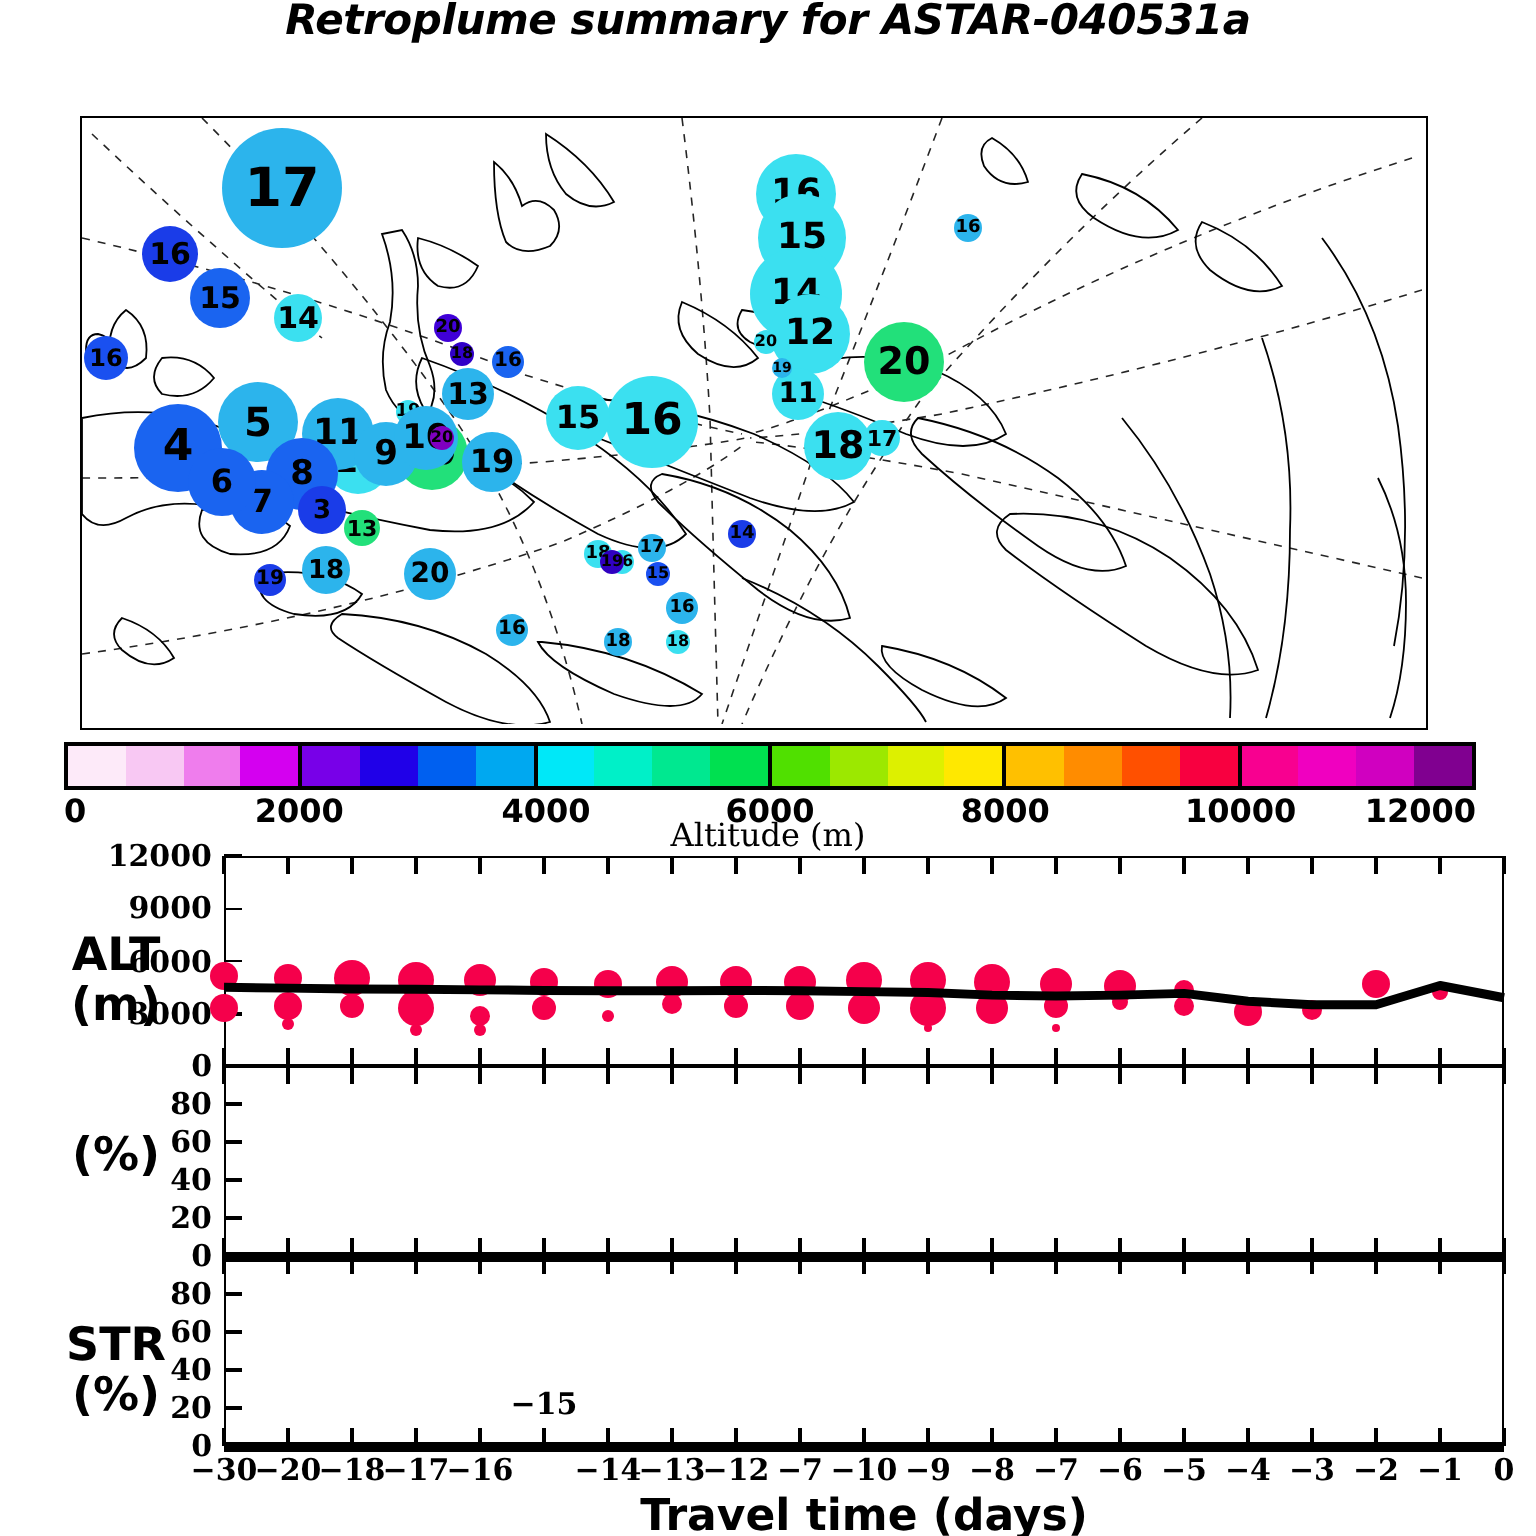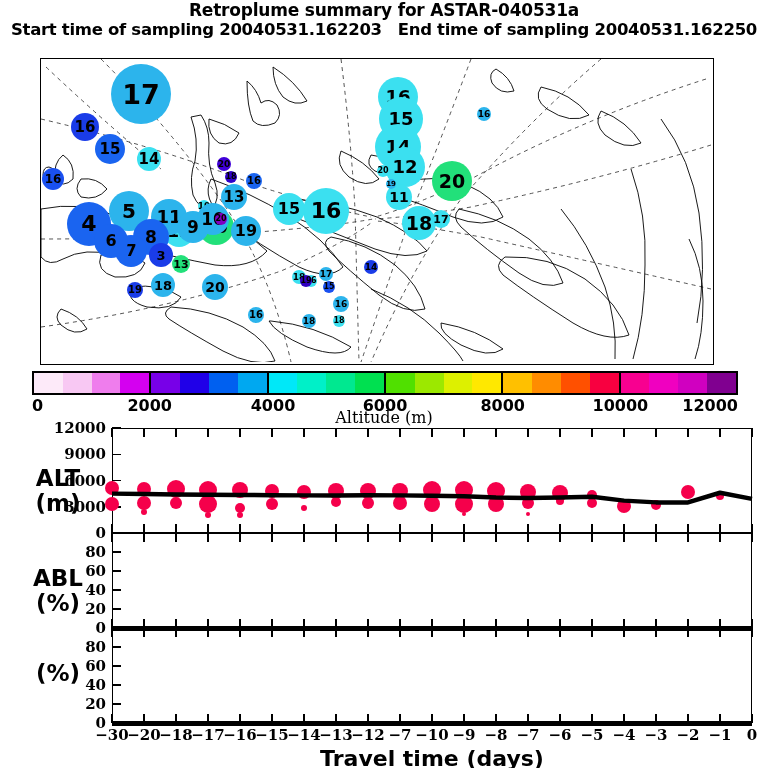--- a/index.html
+++ b/index.html
@@ -3,22 +3,22 @@
 <meta charset="utf-8">
 <style>
   html,body{margin:0;padding:0;background:#ffffff;}
   body{width:768px;height:768px;position:relative;overflow:hidden;
        font-family:"DejaVu Sans","Liberation Sans",sans-serif;color:#000;}
 
   .abs{position:absolute;}
 
   
   .title-wrap{position:absolute;left:0;top:0;width:768px;text-align:center;}
-  .t1{font-weight:bold;font-size:17px;letter-spacing:-0.2px;line-height:20px;
-      font-family:"DejaVu Sans","Liberation Sans",sans-serif;}
+  .t1{font-weight:bold;font-size:21px;letter-spacing:-0.2px;line-height:20px;
+      font-family:"DejaVu Sans","Liberation Sans",sans-serif;font-style:italic;}
   .t2{font-weight:bold;font-size:16.5px;letter-spacing:-0.3px;line-height:20px;}
   .t3{font-weight:bold;font-size:15.5px;letter-spacing:-0.2px;line-height:19px;}
   .t2 .gap{display:inline-block;width:16px;}
 
   
   #map-frame{left:40px;top:58px;width:672px;height:305px;
              border:1.4px solid #000;background:#fff;overflow:hidden;}
   #map-svg{position:absolute;left:0;top:0;}
   .blob{position:absolute;border-radius:50%;}
   .blob-label{position:absolute;color:#000;font-weight:bold;
@@ -61,23 +61,20 @@
                font-family:"DejaVu Sans","Liberation Sans",sans-serif;}
 
   .dot{position:absolute;border-radius:50%;background:#f5004b;}
   svg.trace{position:absolute;left:0;top:0;overflow:visible;}
 </style>
 </head>
 <body>
 
 <div class="title-wrap">
   <div class="t1">Retroplume summary for ASTAR-040531a</div>
-  <div class="t2">
-    <span>Start time of sampling 20040531.162203</span><span class="gap"></span><span>End time of sampling 20040531.162250</span>
-  </div>
 </div>
 
 <div class="abs" id="map-frame">
   <svg id="map-svg" width="670" height="303" viewBox="0 0 670 303">
     <g stroke="#000" stroke-width="0.8" fill="none" stroke-dasharray="4,4" opacity="0.85">
       <path d="M60 0 Q130 70 186 150 Q230 215 250 303"></path>
       <path d="M300 0 Q310 80 314 150 Q316 230 318 303"></path>
       <path d="M430 0 Q400 80 372 150 Q345 230 320 303"></path>
       <path d="M560 0 Q490 60 420 140 Q370 210 330 303"></path>
       <path d="M0 60 Q120 88 220 128 Q290 150 330 158"></path>
@@ -263,37 +260,37 @@
   </div>
 <div class="abs" id="cb-axis-title">Altitude (m)</div>
 
 <div class="rowlabel" style="top:466px">
   <div>ALT</div>
   <div>(m)</div>
 </div>
 <div class="panel" id="alt-panel"></div>
 
 <div class="rowlabel" style="top:566px">
-  <div>ABL</div>
   <div>(%)</div>
 </div>
 <div class="panel" id="abl-panel"></div>
 
 <div class="rowlabel" style="top:661px">
+  <div>STR</div>
   <div>(%)</div>
 </div>
 <div class="panel" id="str-panel"></div>
 
 <div id="xaxis-ticklabels">
     <div class="xtick-label" style="left: 112px; top: 726px;">−30</div>
     <div class="xtick-label" style="left: 144px; top: 726px;">−20</div>
     <div class="xtick-label" style="left: 176px; top: 726px;">−18</div>
     <div class="xtick-label" style="left: 208px; top: 726px;">−17</div>
     <div class="xtick-label" style="left: 240px; top: 726px;">−16</div>
-    <div class="xtick-label" style="left: 272px; top: 726px;">−15</div>
+    <div class="xtick-label" style="left: 272px; top: 693px;">−15</div>
     <div class="xtick-label" style="left: 304px; top: 726px;">−14</div>
     <div class="xtick-label" style="left: 336px; top: 726px;">−13</div>
     <div class="xtick-label" style="left: 368px; top: 726px;">−12</div>
     <div class="xtick-label" style="left: 400px; top: 726px;">−7</div>
     <div class="xtick-label" style="left: 432px; top: 726px;">−10</div>
     <div class="xtick-label" style="left: 464px; top: 726px;">−9</div>
     <div class="xtick-label" style="left: 496px; top: 726px;">−8</div>
     <div class="xtick-label" style="left: 528px; top: 726px;">−7</div>
     <div class="xtick-label" style="left: 560px; top: 726px;">−6</div>
     <div class="xtick-label" style="left: 592px; top: 726px;">−5</div>

